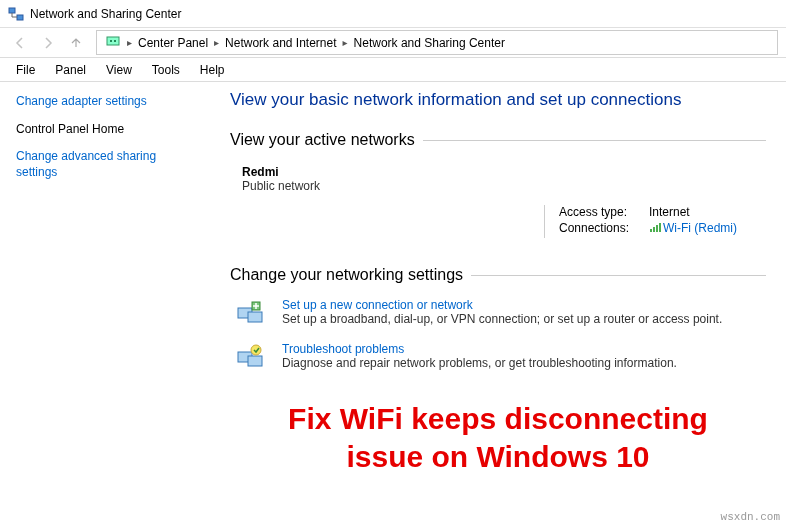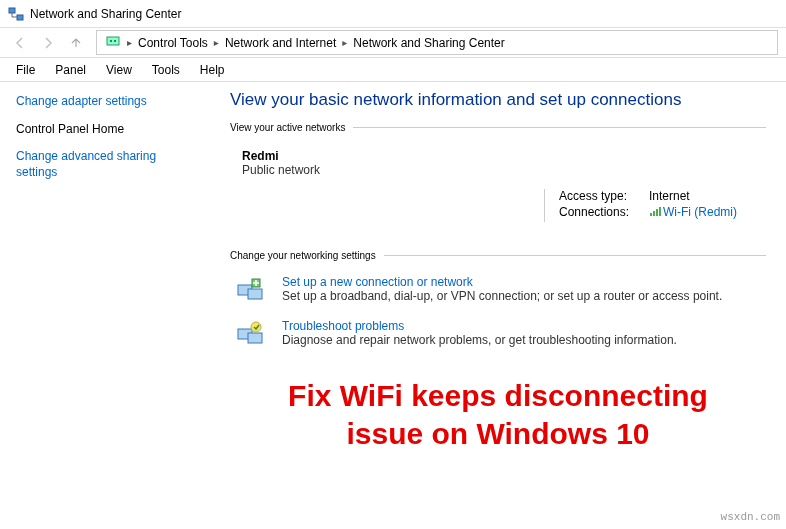--- a/index.html
+++ b/index.html
@@ -11,23 +11,23 @@
     .nav-btn { width: 24px; height: 24px; display: flex; align-items: center; justify-content: center; cursor: default; opacity: 0.5; }
     .bc-sep { color: #555; margin: 0 2px; font-size: 10px; }
     .breadcrumb { display: flex; align-items: center; font-size: 12px; color: #000; flex: 1; border: 1px solid #ccc; padding: 2px 6px; margin-left: 4px; }
     .breadcrumb span { padding: 0 2px; }
     .menubar { display: flex; padding: 4px 8px; gap: 4px; border-bottom: 1px solid #dcdcdc; height: 24px; align-items: center; }
     .menu-item { font-size: 12px; padding: 2px 8px; cursor: pointer; }
     .main { display: flex; height: calc(529px - 82px); }
     .sidebar { width: 210px; padding: 12px 16px; }
     .side-link { display: block; color: #0066cc; font-size: 12px; margin-bottom: 12px; cursor: pointer; line-height: 1.3; }
     .content { flex: 1; padding: 8px 20px; }
-    .page-title { color: #003399; font-size: 17px; margin-bottom: 12px; }
+    .page-title { color: #003399; font-size: 17px; margin-bottom: 21px; }
     fieldset { border: none; border-top: 1px solid #ccc; margin-bottom: 20px; padding-top: 8px; }
-    legend { font-size: 10px; color: #000; padding-right: 8px; }
+    legend { font-size: 16px; color: #000; padding-right: 8px; }
     .network-row { display: flex; padding: 8px 12px; gap: 25px; }
     .net-left { flex: 1; }
     .net-name { font-weight: bold; font-size: 12px; }
     .net-type { font-size: 12px; color: #333; }
     .net-right { width: 210px; border-left: 1px solid #ccc; padding-left: 14px; font-size: 12px; margin-top: 40px; }
     .net-right-row { display: flex; margin-bottom: 2px; }
     .net-right-label { width: 90px; }
     .link { color: #0066cc; cursor: pointer; }
     .setting-row { display: flex; padding: 6px 4px; gap: 16px; align-items: flex-start; }
     .setting-icon { width: 32px; height: 32px; flex-shrink: 0; display: flex; align-items: center; justify-content: center; }
@@ -69,21 +69,21 @@
   </div>
   <div class="breadcrumb">
     <span>
       <svg width="16" height="16" viewBox="0 0 16 16">
           <rect x="2" y="4" width="12" height="8" fill="#8fc" stroke="#396"></rect>
           <circle cx="6" cy="8" r="1" fill="#063"></circle>
           <circle cx="10" cy="8" r="1" fill="#063"></circle>
         </svg>
     </span>
     <span class="bc-sep">▸</span>
-    <span class="clickable">Control Tools</span>
+    <span class="clickable">Center Panel</span>
     <span class="bc-sep">▸</span>
     <span class="clickable">Network and Internet</span>
     <span class="bc-sep">▸</span>
     <span class="clickable">Network and Sharing Center</span>
   </div>
 </div>
 
 <div class="menubar">
   <span class="menu-item">File</span>
   <span class="menu-item">Panel</span>

